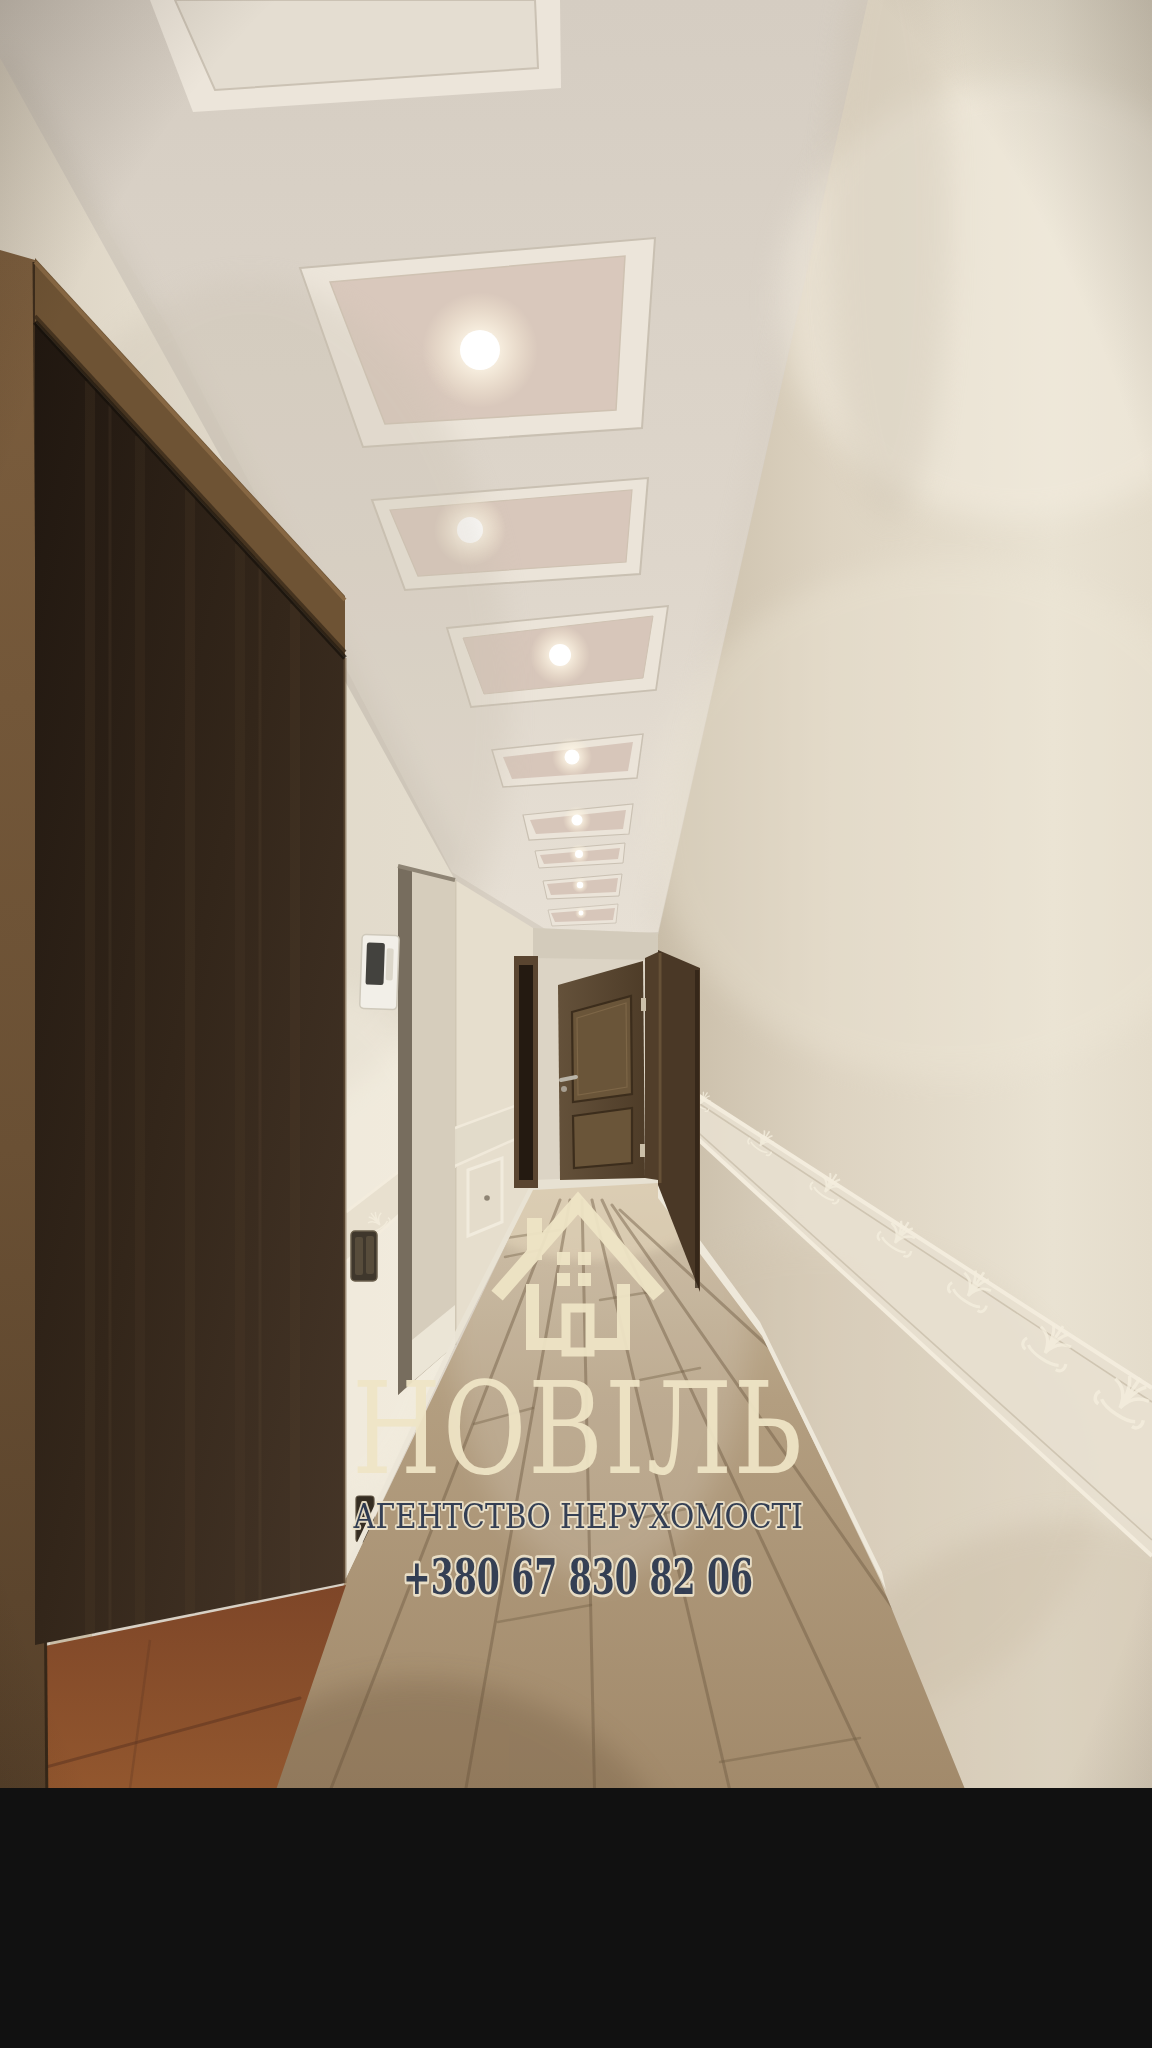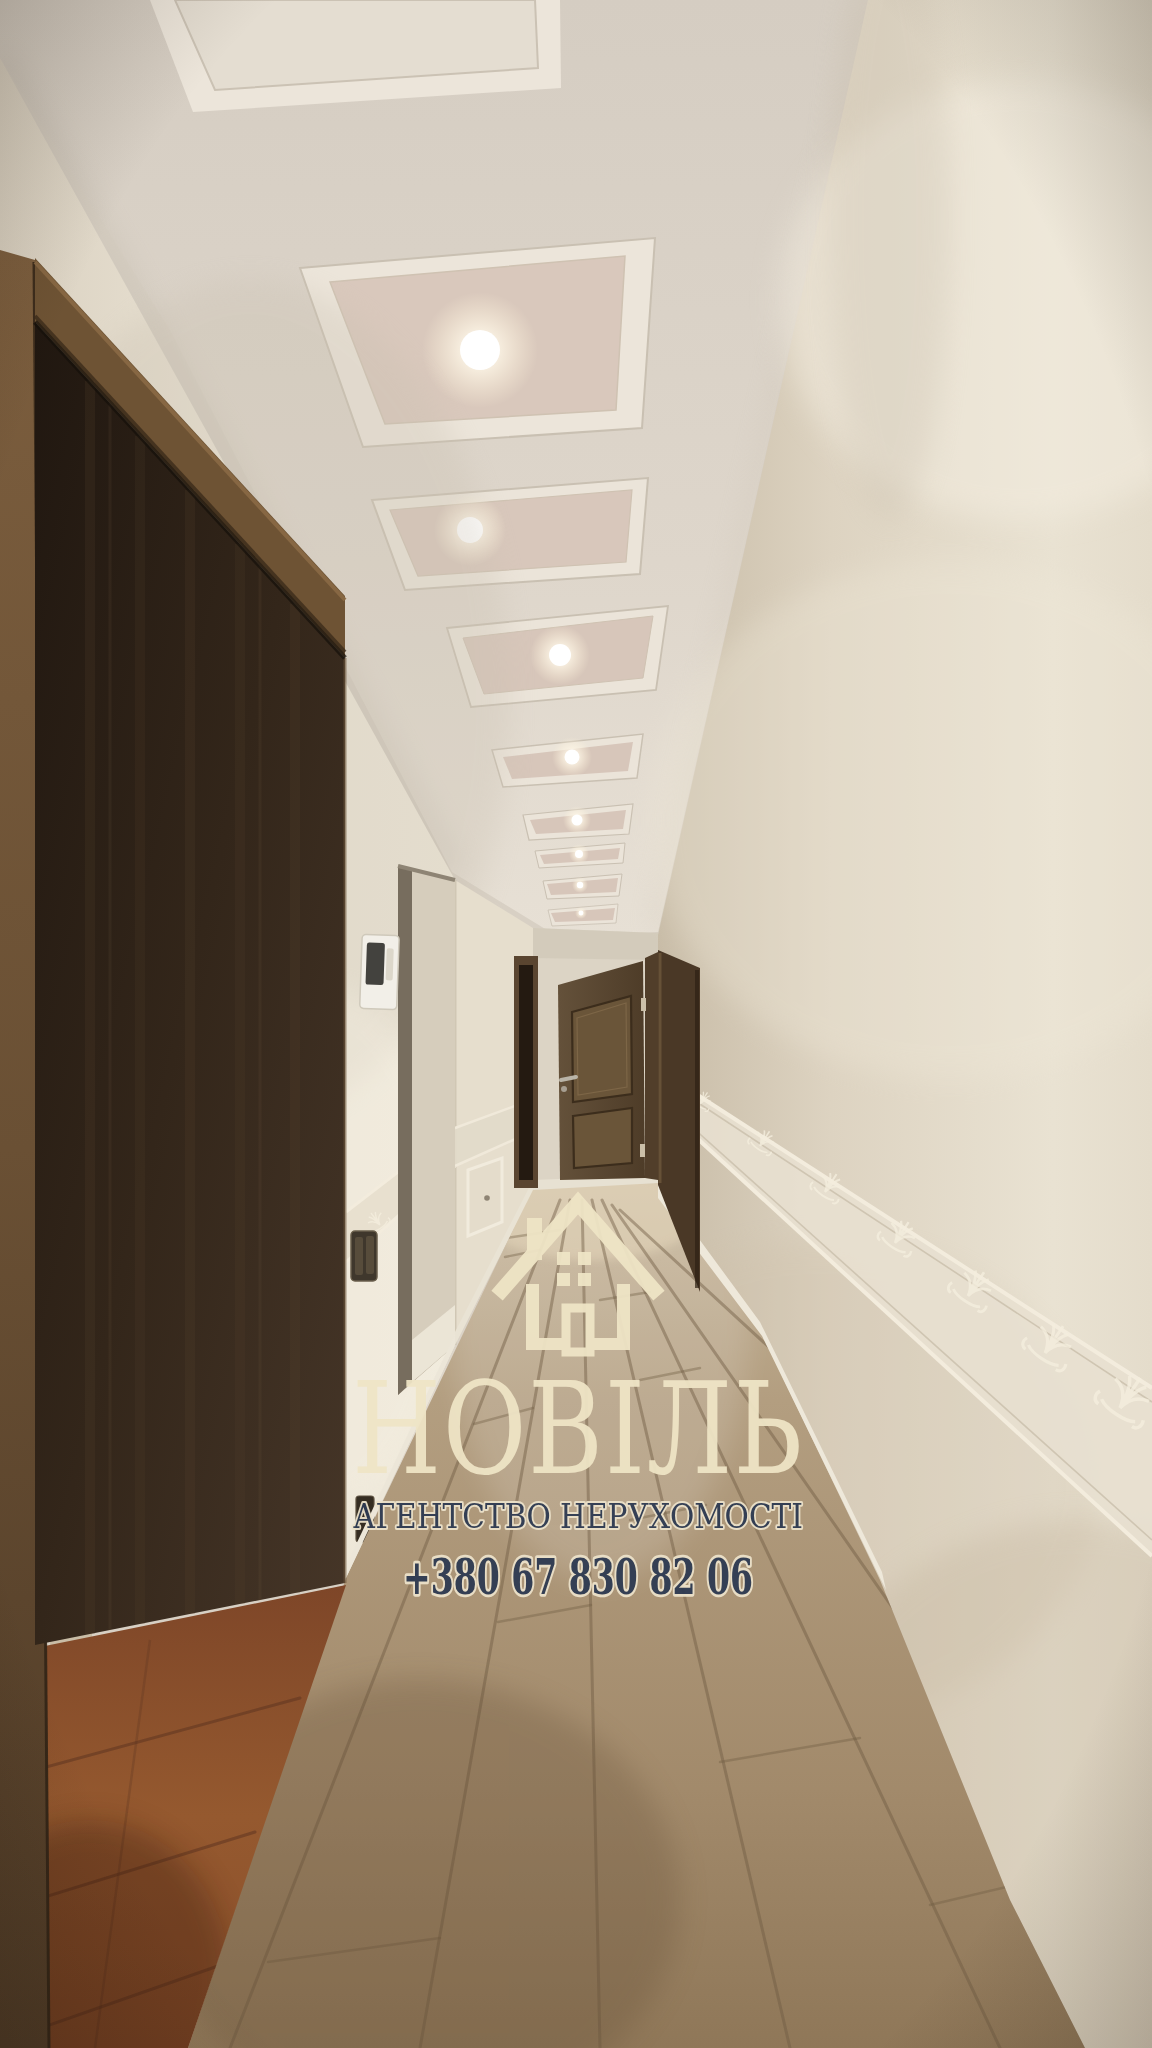--- a/index.html
+++ b/index.html
@@ -1,16 +1,16 @@
 <!DOCTYPE html>
 <html><head>
 <meta charset="utf-8">
 <style>
   html,body{margin:0;padding:0;background:#111;}
-  .stage{position:relative;width:1152px;height:2048px;overflow:hidden;background:#d8d0c4;}
+  .stage{position:relative;width:1152px;height:1788px;overflow:hidden;background:#d8d0c4;}
   svg{display:block;}
   .wm-text{font-family:"DejaVu Serif","Liberation Serif",serif;}
   .wm-brand{font-size:127px;letter-spacing:2px;}
   .wm-tag{font-size:34px;paint-order:stroke;stroke:#ece2ca;stroke-width:4px;stroke-linejoin:round;}
   .wm-phone{font-size:49px;font-weight:bold;paint-order:stroke;stroke:#ece2ca;stroke-width:5.5px;stroke-linejoin:round;}
   .wm-cream{fill:#efe5c6;}
   .wm-stroke{stroke:#efe5c6;fill:none;}
   .motif{stroke:#f4eddd;fill:none;stroke-width:2.4;opacity:.8;}
   .seam{stroke:#6f5b42;stroke-width:3;fill:none;opacity:.45;stroke-linecap:round;}
   .seamx{stroke:#6f5b42;stroke-width:2.4;fill:none;opacity:.38;stroke-linecap:round;}

